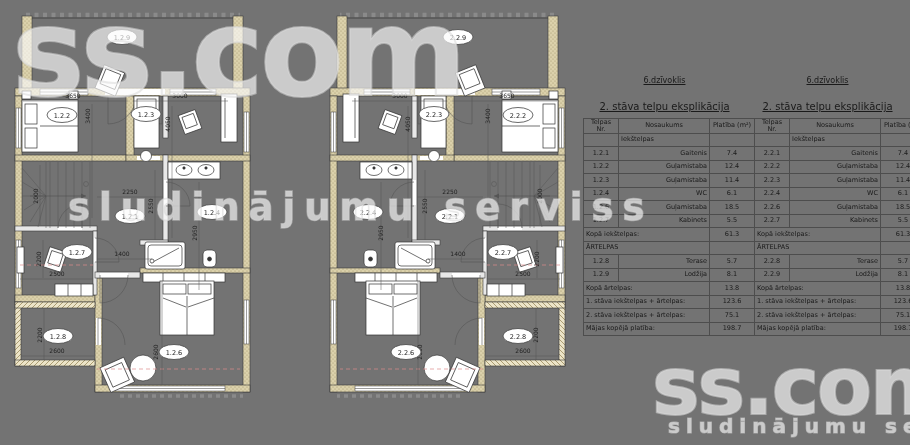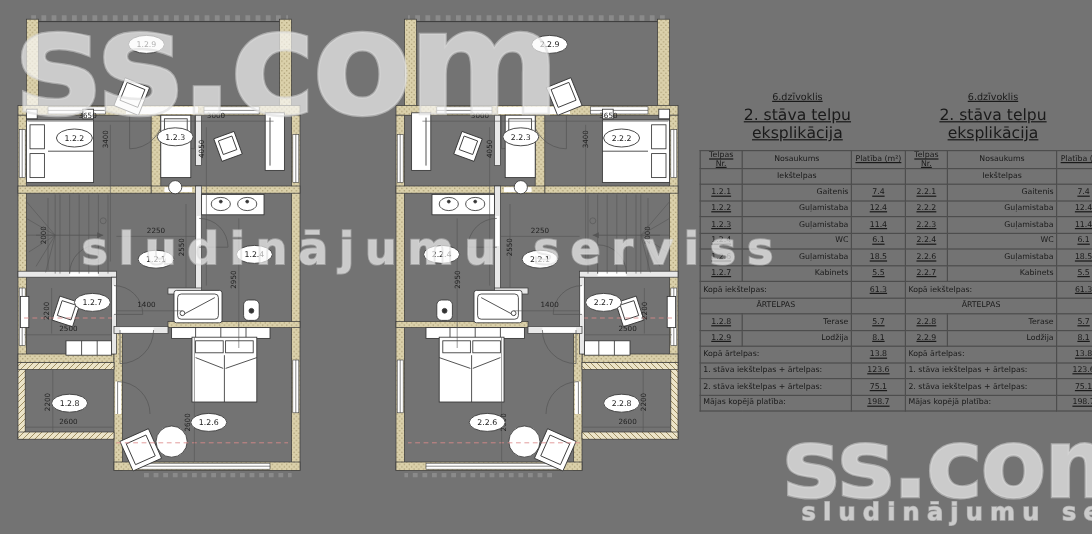--- a/index.html
+++ b/index.html
@@ -14,29 +14,29 @@
       -webkit-text-stroke:2px rgba(216,216,216,.55);white-space:nowrap;z-index:5;}
   .wm-brand-top{left:12px;top:-18px;font-size:122px;letter-spacing:-4px;}
   .wm-tag-top{left:68px;top:186px;font-size:37px;letter-spacing:9px;-webkit-text-stroke:1.5px rgba(214,214,214,.5);}
   .wm-brand-bot{left:652px;top:340px;font-size:80px;letter-spacing:-2px;}
   .wm-tag-bot{left:668px;top:414px;font-size:20px;letter-spacing:6px;-webkit-text-stroke:1.2px rgba(205,205,205,.6);}
   
   .xt{position:absolute;left:583px;top:76px;width:327px;color:#1a1a1a;z-index:3;}
   .xt-titles{display:flex;}
   .xt-half{width:163px;text-align:center;}
   .xt-title{font-size:8px;text-decoration:underline;}
-  .xt-sub{font-size:13px;text-decoration:underline;margin-top:4px;}
+  .xt-sub{font-size:10px;text-decoration:underline;margin-top:16px;}
   table.expl{border-collapse:collapse;table-layout:fixed;width:327px;margin-top:6px;
              font-size:6.5px;line-height:1.05;}
   table.expl td{border:1px solid #4d4d4d;padding:0 2px;height:12.5px;overflow:hidden;}
-  td.nr{width:30px;text-align:center;text-decoration:underline;}
+  td.nr{width:30px;text-align:center;}
   td.nm{width:86px;text-align:right;}
-  td.ar{width:40px;text-align:center;text-decoration:underline;}
+  td.ar{width:40px;text-align:center;}
   td.hd{text-align:center;height:24px;}
-  td.sec{text-align:center;}
+  td.sec{text-align:left;}
   td.sum{padding-right:3px;}
 </style>
 </head>
 <body>
 
 <div class="stage">
 
   <svg class="plan plan-left" viewBox="0 0 290 445">
     <defs>
       <pattern id="wh" width="4" height="4" patternUnits="userSpaceOnUse">

